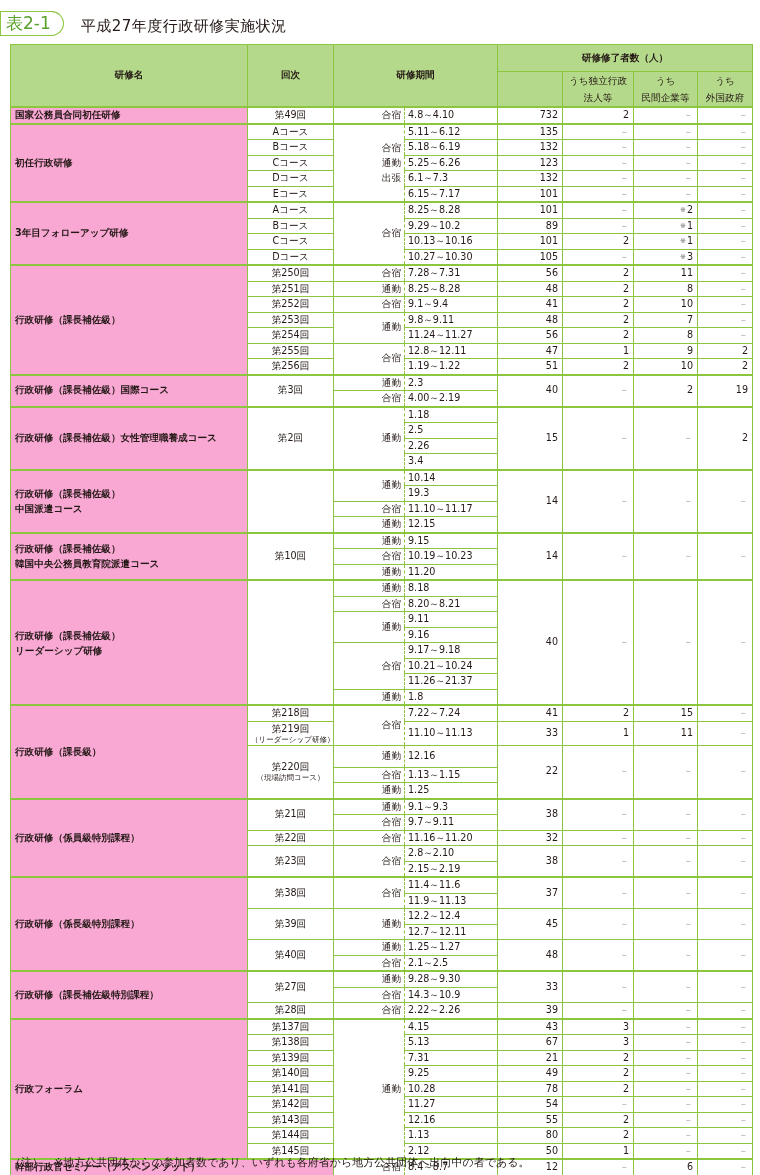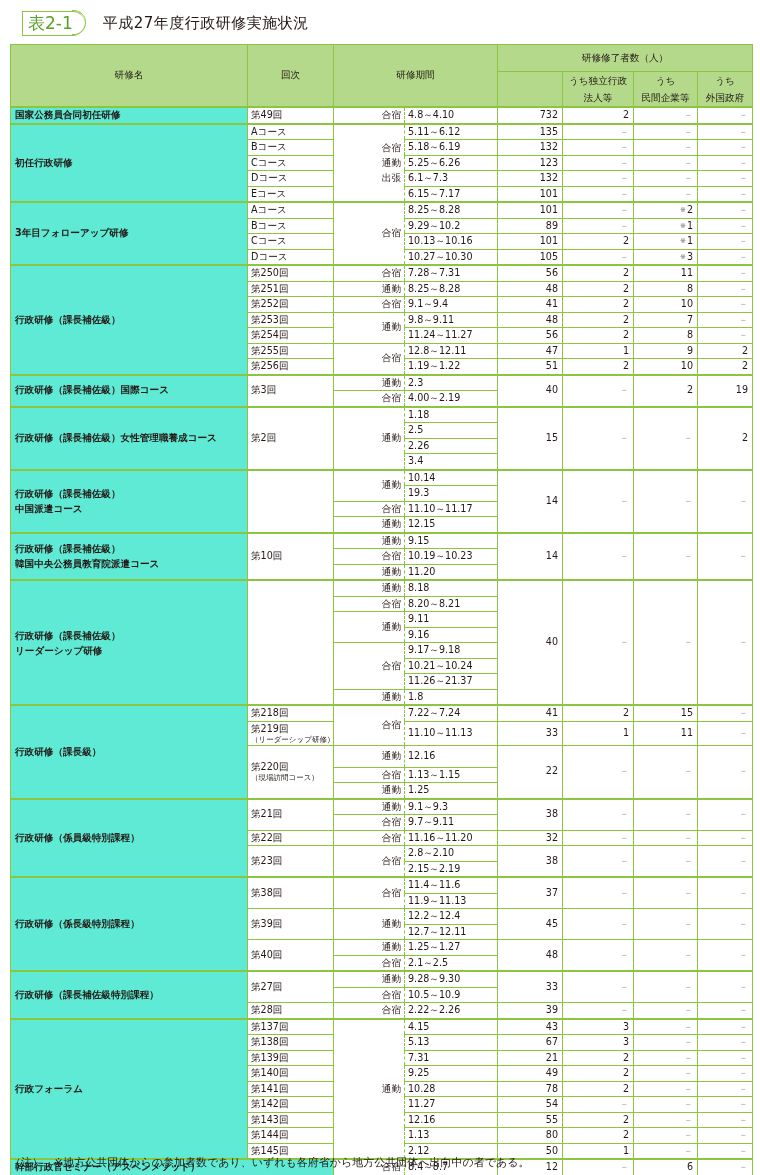--- a/index.html
+++ b/index.html
@@ -1,26 +1,26 @@
 <!DOCTYPE html>
 <html><head>
 <meta charset="utf-8">
 <style>
   html, body { margin:0; padding:0; background:#fff; }
   body { width:760px; height:1175px; position:relative; font-family:"DejaVu Sans","Liberation Sans",sans-serif; color:#231815; overflow:hidden; }
-  .title-wrap { position:absolute; left:22px; top:10px; height:26px; display:flex; align-items:center; }
+  .title-wrap { position:absolute; left:0; top:10px; height:26px; display:flex; align-items:flex-end; }
   .badge { border:1.5px solid #8cc63f; border-right:none; border-radius:0 14px 14px 0; color:#5aa02c; font-size:17px; padding:0 12px 0 5px; height:23px; line-height:23px; position:relative; }
   .badge::after { content:""; position:absolute; right:-1px; top:-1.5px; width:13px; height:23px; border:1.5px solid #8cc63f; border-left:none; border-radius:0 13px 13px 0; }
   .title { font-size:15px; margin-left:18px; color:#231815; letter-spacing:0.5px; }
   table { position:absolute; left:10px; top:44px; border-collapse:collapse; table-layout:fixed; width:742px; font-size:9.6px; }
   td, th { padding:0 3px; height:14.5px; line-height:14.5px; white-space:nowrap; overflow:hidden; border:1px solid #8cc63f; }
-  thead th { background:#b5d98a; font-weight:normal; font-size:9.6px; color:#231815; text-align:center; }
+  thead th { background:#b5d98a; font-weight:bold; font-size:9.6px; color:#231815; text-align:center; }
   thead th.sub { font-weight:normal; line-height:17px; }
-  td.name { background:#5eead4; text-align:left; font-weight:bold; padding-left:4px; border-top:2px solid #8cc63f; border-bottom:2px solid #8cc63f; }
-  td.c { }
+  td.name { background:#f9a8d4; text-align:left; font-weight:bold; padding-left:4px; border-top:2px solid #8cc63f; border-bottom:2px solid #8cc63f; }
+  td.c { text-align:center; }
   td.r { text-align:right; padding-right:4px; }
   td.mode { text-align:right; border-right:1px dashed #8cc63f; }
   td.date { text-align:left; border-left:1px dashed #8cc63f; padding-left:3px; }
   tr.dash td:not(.name) { border-top:1px dashed #8cc63f; }
   tr.grp td { border-top:2px solid #8cc63f; }
   .dash-text { color:#999; }
   .note-sup { font-size:7px; color:#666; vertical-align:top; margin-right:1px; }
   .small { font-size:7.5px; display:block; line-height:10px; }
   .note { position:absolute; left:10px; top:1155px; font-size:11px; color:#231815; }
 </style>
@@ -426,21 +426,21 @@
         <td class="c" rowspan="2">第27回</td>
         <td class="mode">通勤</td>
         <td class="date">9.28～9.30</td>
         <td class="r" rowspan="2">33</td>
         <td class="r dash-text" rowspan="2">－</td>
         <td class="r dash-text" rowspan="2">－</td>
         <td class="r dash-text" rowspan="2">－</td>
       </tr>
       <tr class="dash">
         <td class="mode">合宿</td>
-        <td class="date">10.5～10.9</td>
+        <td class="date">14.3～10.9</td>
       </tr>
       <tr class="dash">
         <td class="c">第28回</td>
         <td class="mode">合宿</td>
         <td class="date">2.22～2.26</td>
         <td class="r">39</td>
         <td class="r dash-text">－</td>
         <td class="r dash-text">－</td>
         <td class="r dash-text">－</td>
       </tr>

